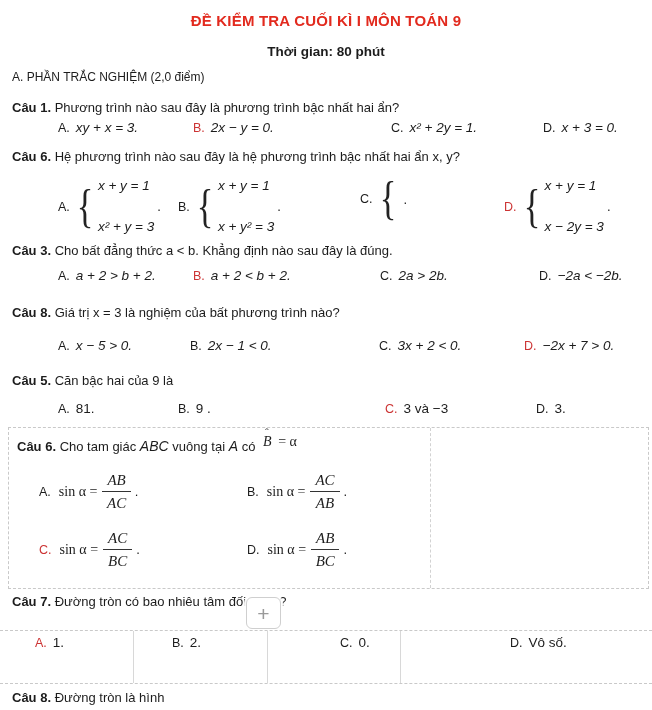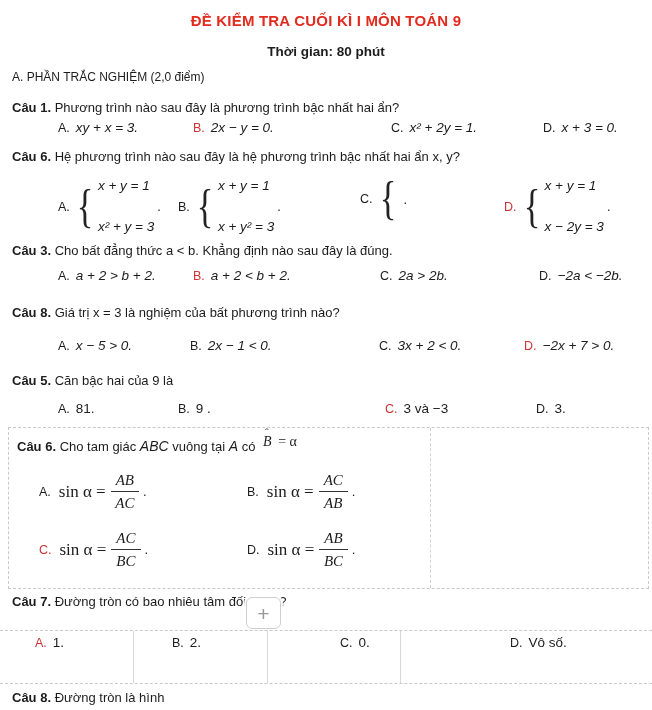--- a/index.html
+++ b/index.html
@@ -27,21 +27,21 @@
   
   .q6box{position:absolute;left:8px;top:427px;width:641px;height:162px;
          border:1px dashed #c9c9c9;box-sizing:border-box;background:#fff;}
   .q6divider{position:absolute;left:421px;top:0;height:100%;border-left:1px dashed #d2d2d2;}
   .bwrap{position:relative;font-family:"Liberation Serif",serif;font-style:italic;
          font-size:14px;top:-5px;margin-left:4px;}
   .hat{position:absolute;left:2px;top:-8px;font-size:11px;font-style:normal;}
   .rel{font-family:"Liberation Serif",serif;font-size:14px;position:relative;top:-5px;margin-left:3px;}
   .trig{position:absolute;display:flex;align-items:center;white-space:nowrap;}
   .trig .letter{font-size:12.5px;margin-right:8px;}
-  .sinpart{font-family:"Liberation Serif",serif;font-size:17px;margin-right:5px;}
+  .sinpart{font-family:"Liberation Serif",serif;font-size:14px;margin-right:5px;}
   .frac{display:inline-flex;flex-direction:column;align-items:center;
         font-family:"Liberation Serif",serif;font-style:italic;font-size:15px;line-height:1.35;}
   .frac .num{border-bottom:1px solid #333;padding:0 5px 1px 5px;}
   .frac .den{padding-top:1px;}
   .trig .dot{font-size:13px;margin-left:4px;}
   
   .plusbtn{position:absolute;left:246px;top:597px;width:33px;height:30px;background:#fff;
            border:1px solid #cfcfcf;border-radius:6px;display:flex;align-items:center;
            justify-content:center;color:#9a9a9a;font-size:21px;line-height:1;cursor:pointer;
            box-shadow:0 0 0 2px rgba(255,255,255,.9);}

